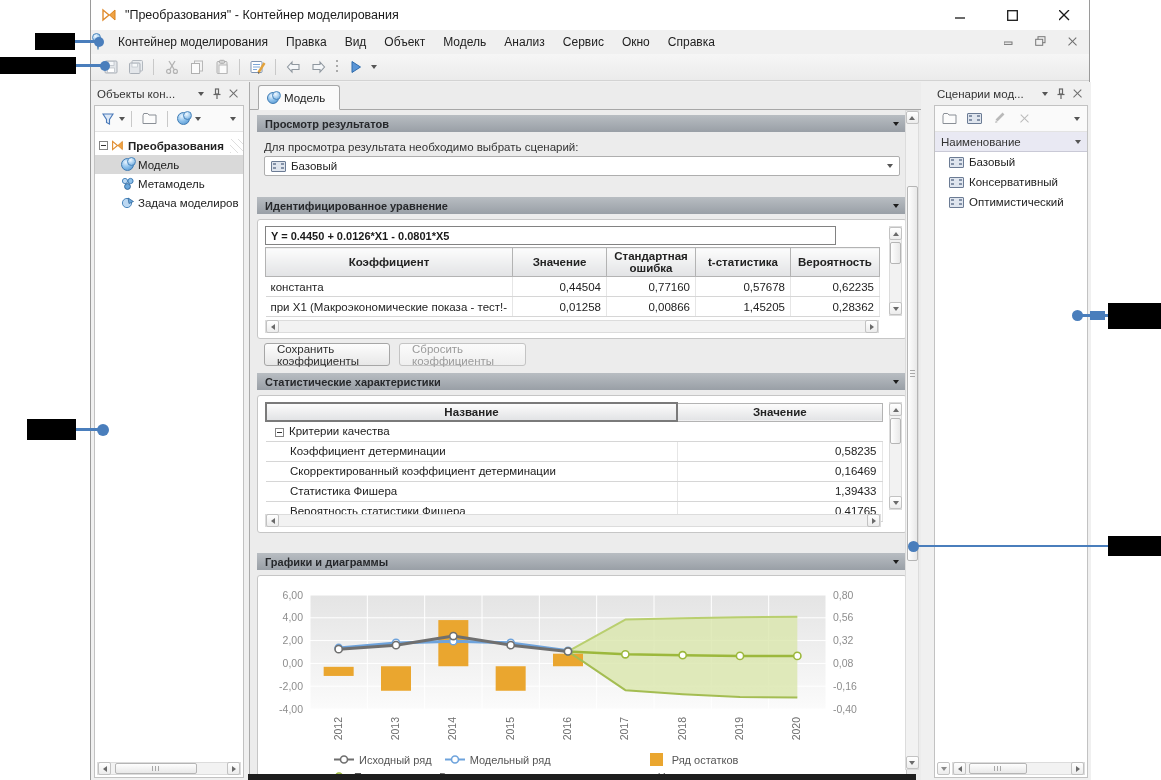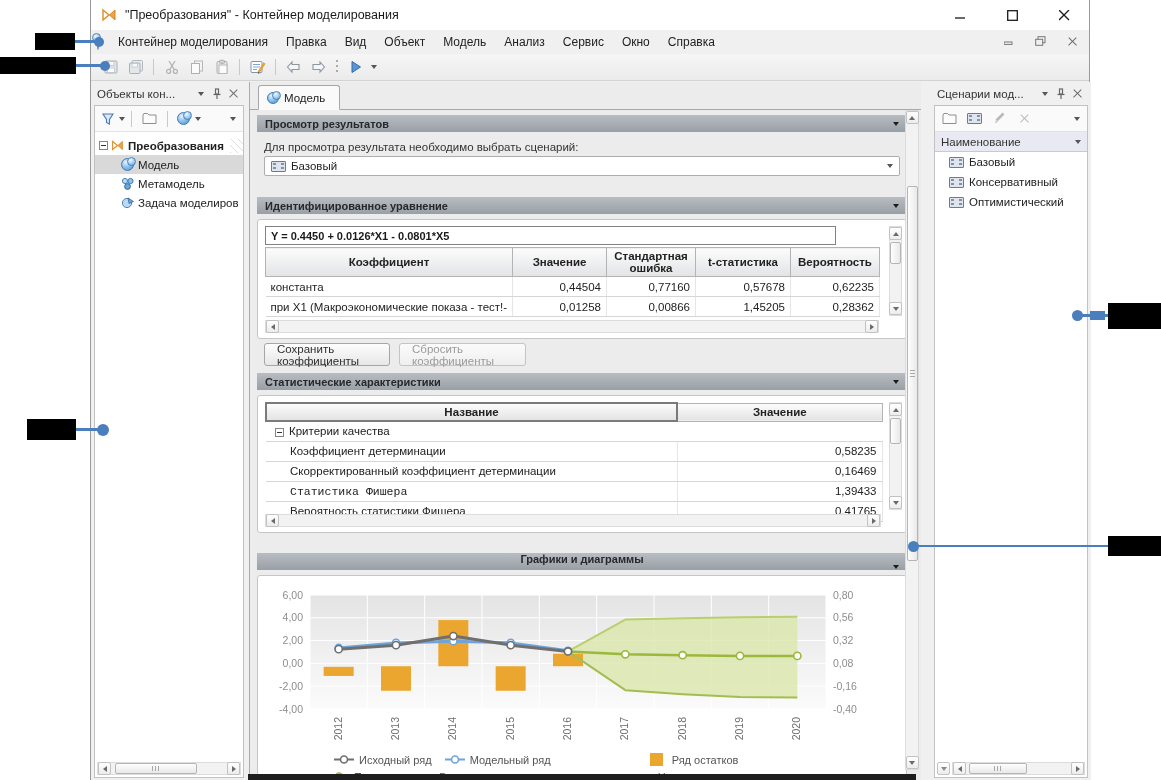--- a/index.html
+++ b/index.html
@@ -520,21 +520,21 @@
             </tr>
             <tr>
                   <td style="padding-left:24px;">Коэффициент детерминации</td>
                   <td class="num">0,58235</td>
                 </tr>
             <tr>
                   <td style="padding-left:24px;">Скорректированный коэффициент детерминации</td>
                   <td class="num">0,16469</td>
                 </tr>
             <tr>
-                  <td style="padding-left:24px;font-family:Liberation Mono, monospace;">Статистика Фишера</td>
+                  <td style="padding-left:24px;">Статистика Фишера</td>
                   <td class="num">1,39433</td>
                 </tr>
             <tr>
                   <td style="padding-left:24px;">Вероятность статистики Фишера</td>
                   <td class="num">0,41765</td>
                 </tr>
           </tbody>
             </table>
           <div class="sb-v" style="right:4px; top:6px; bottom:22px;">
             <span class="sb-btn">
@@ -550,21 +550,21 @@
             <span class="sb-btn">
                 <span class="arr-l"></span>
               </span>
             <span class="spacer"></span>
             <span class="sb-btn">
                 <span class="arr-r"></span>
               </span>
           </div>
         </div>
 
-        <div class="sec-header" style="top:443px;flex-direction:column;">
+        <div class="sec-header" style="top:443px;">
           <span>Графики и диаграммы</span>
           <span class="caret"></span>
         </div>
         <div class="card" style="top:465px; height:214px; overflow:hidden;">
           <svg id="chart-svg" width="616" height="166" style="display:block; margin:9px 0 0 7px;">
             <defs>
               <linearGradient id="plotbg" x1="0" y1="0" x2="0" y2="1">
                 <stop offset="0" stop-color="#e4e4e4"></stop>
                   <stop offset="1" stop-color="#fbfbfb"></stop>
               </linearGradient>

